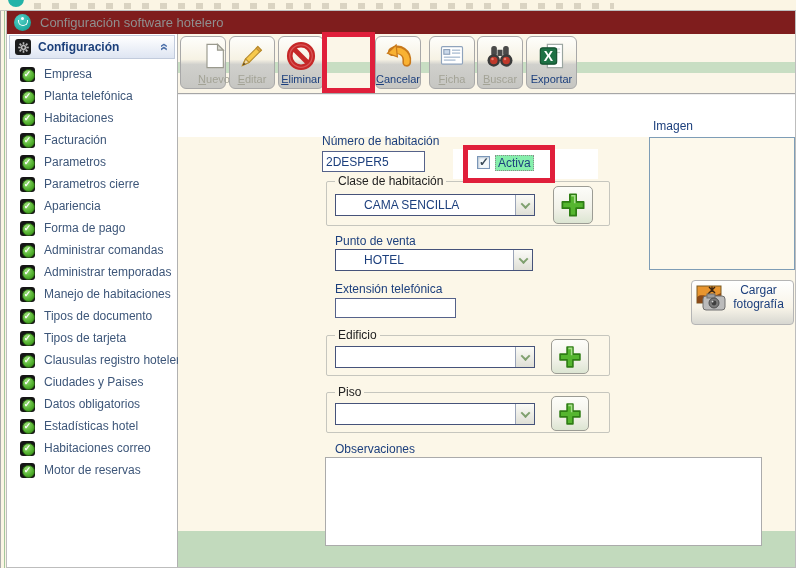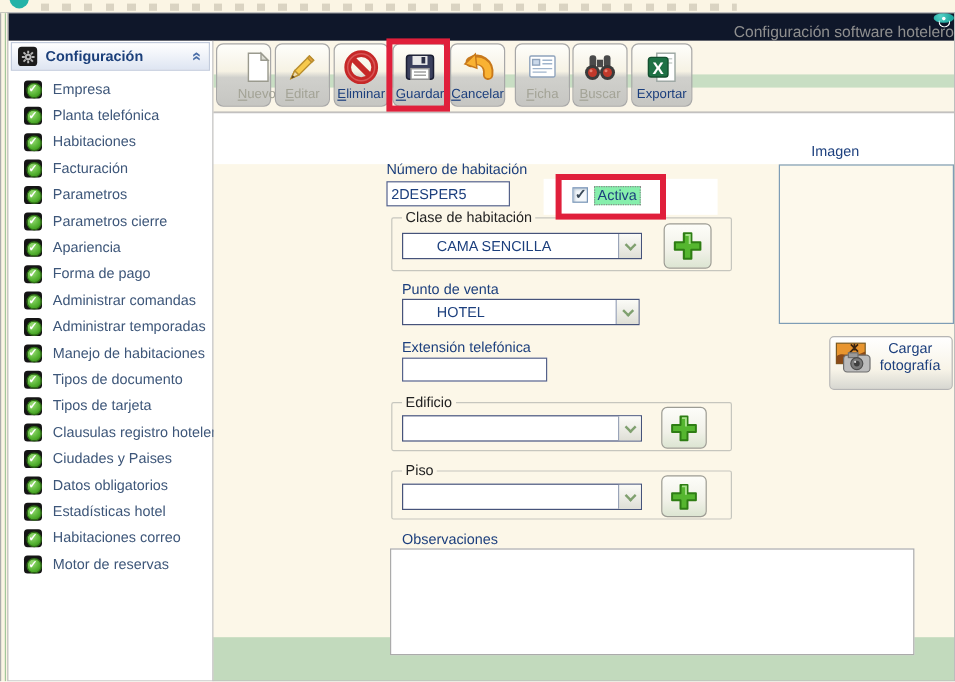--- a/index.html
+++ b/index.html
@@ -10,21 +10,21 @@
   
   .bg-strip { position:absolute; left:0; top:0; width:796px; height:11px; background:#FBF5E4; border-bottom:1px solid #C9C9C0; overflow:hidden; }
   .bg-dashes { position:absolute; left:34px; top:3px; width:580px; height:6px; opacity:.55;
     background:repeating-linear-gradient(90deg,#BFB8A6 0 7px, transparent 7px 18px); }
   .bg-appicon { position:absolute; left:8px; top:-9px; width:16px; height:16px; border-radius:50%; background:#24B3A8; }
   .left-strip { position:absolute; left:0; top:11px; width:6px; height:557px; background:#FBF5E4; border-left:1px solid #ABABAB; }
   .left-strip::after { content:""; position:absolute; left:3px; top:0; width:1px; height:557px; background:#A3C79B; }
 
   
   .win-border { position:absolute; left:6px; top:10px; width:790px; height:558px; border:1px solid #BDBDBD; pointer-events:none; }
-  .titlebar { position:absolute; left:7px; top:11px; width:788px; height:23px; background:#0f172a; display:flex; align-items:flex-end;flex-direction:column; }
+  .titlebar { position:absolute; left:7px; top:11px; width:788px; height:23px; background:#7f1d1d; display:flex; align-items:center; }
   .appicon { width:17px; height:17px; border-radius:50%; margin-left:7px; position:relative;
     background:radial-gradient(circle at 35% 30%, #55D2C8, #1FA89E 70%); }
   .appicon::after { content:""; position:absolute; left:4px; top:6px; width:8px; height:5px;
     border:1.5px solid #fff; border-top:none; border-radius:0 0 7px 7px; }
   .appicon::before { content:""; position:absolute; left:7px; top:3px; width:3px; height:3px; background:#fff; border-radius:50%; }
   .title-text { margin-left:9px; font-size:13px; color:#8F8F8F; }
 
   
   .sidebar { position:absolute; left:7px; top:34px; width:171px; height:534px; background:#FFFFFF; border-right:1px solid #B1B1B1; }
   .sb-header { position:absolute; left:2px; top:1px; width:166px; height:24px;
@@ -241,33 +241,20 @@
     <span class="ticon">
       <svg viewBox="0 0 24 24" width="30" height="30">
           <circle cx="12" cy="12" r="9" fill="none" stroke="#C62828" stroke-width="4.5"></circle>
           <line x1="6.2" y1="6.2" x2="17.8" y2="17.8" stroke="#C62828" stroke-width="4"></line>
           <circle cx="12" cy="12" r="9" fill="none" stroke="#E57373" stroke-width="1" opacity=".6"></circle>
         </svg>
     </span>
     <span class="tbtn-label mn">Eliminar</span>
   </div>
 
-  <div class="tbtn" style="left:327px;">
-    <span class="ticon">
-      <svg viewBox="0 0 24 24" width="30" height="30">
-          <rect x="3" y="4" width="18" height="16" rx="2" fill="#3A3F5C" stroke="#1A1E33"></rect>
-          <rect x="7" y="4.5" width="10" height="6" fill="#E8E8E8"></rect>
-          <rect x="13" y="5.2" width="2.5" height="4.3" fill="#2A2E45"></rect>
-          <rect x="6" y="13" width="12" height="7" fill="#FFFFFF" stroke="#9A9A9A"></rect>
-          <line x1="8" y1="15.2" x2="16" y2="15.2" stroke="#A0A0A0"></line>
-          <line x1="8" y1="17.4" x2="16" y2="17.4" stroke="#A0A0A0"></line>
-        </svg>
-    </span>
-    <span class="tbtn-label mn">Guardar</span>
-  </div>
 
   <div class="tbtn" style="left:375px;">
     <span class="ticon">
       <svg viewBox="0 0 24 24" width="30" height="30">
           <path d="M19 17 C20 9 13 5 7.5 8.5" fill="none" stroke="#C8791B" stroke-width="7" stroke-linecap="round"></path>
           <path d="M19 17 C20 9.5 13 5.8 8 9" fill="none" stroke="#F9B233" stroke-width="4.5" stroke-linecap="round"></path>
           <path d="M10.5 3.2 L3.6 9.8 L11.5 12.6 Z" fill="#F9B233" stroke="#C8791B"></path>
         </svg>
     </span>
     <span class="tbtn-label mn">Cancelar</span>
@@ -386,21 +373,21 @@
   <div class="plusbtn" style="left:551px; top:396px; width:38px; height:35px;">
     <svg viewBox="0 0 24 24" width="28" height="28">
         <path d="M9.5 3.5 h5 v6 h6 v5 h-6 v6 h-5 v-6 h-6 v-5 h6 z" fill="#55B62F" stroke="#2E7D14" stroke-width="1.4" stroke-linejoin="round"></path>
         <path d="M10.6 4.6 h2.8 v6" fill="none" stroke="#A8E08C" stroke-width="1.3"></path>
       </svg>
   </div>
 
   <div class="flabel" style="left:335px; top:442px;">Observaciones</div>
   <textarea class="ta" style=""></textarea>
 
-  <div class="flabel" style="left:676px; top:119px;text-align:right;">Imagen</div>
+  <div class="flabel" style="left:653px; top:119px;text-align:right;">Imagen</div>
   <div class="imgbox"></div>
 
   <div class="loadbtn">
     <span>
       <svg viewBox="0 0 32 28" width="32" height="30">
           <rect x="2" y="2" width="24" height="17" fill="#E8952F" stroke="#7A5A22"></rect>
           <path d="M2 13 C8 8 13 16 26 9 L26 19 L2 19 Z" fill="#8A4A18"></path>
           <path d="M14 3 L20 9 M20 3 L13 10 M17 2.5 L17 8" stroke="#3A2410" stroke-width="1.4"></path>
           <rect x="8" y="12" width="22" height="14" rx="3" fill="#BBBBBB" stroke="#6E6E6E"></rect>
           <rect x="12" y="10" width="8" height="4" fill="#9A9A9A" stroke="#6E6E6E"></rect>

